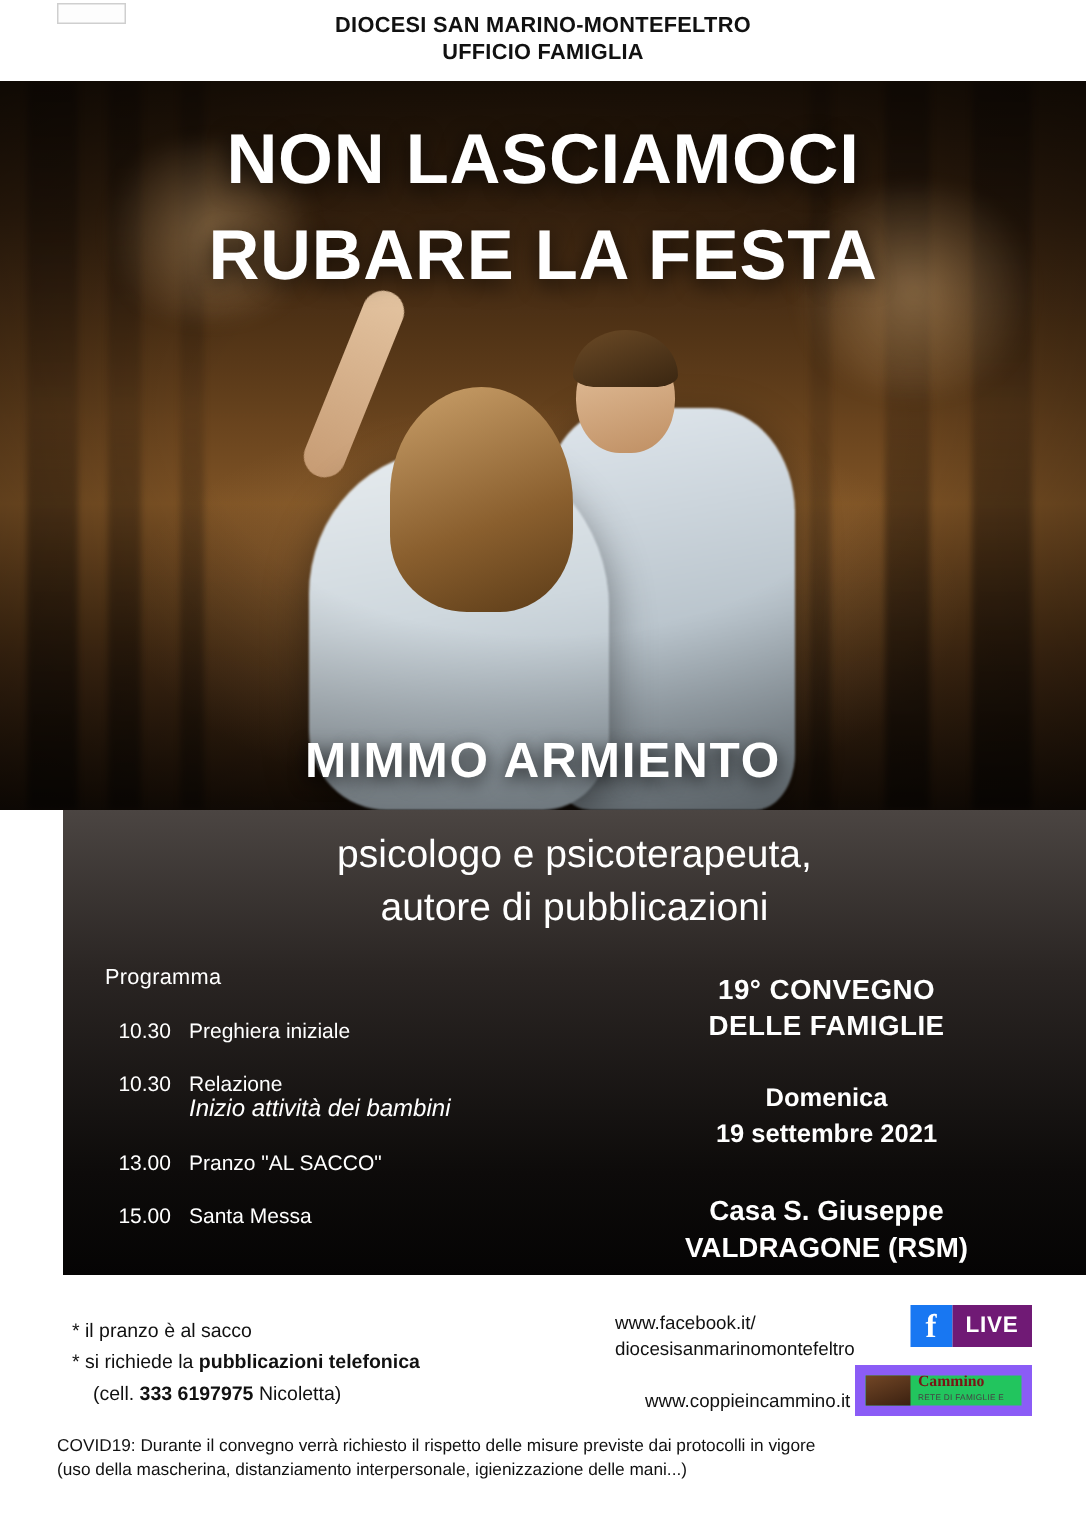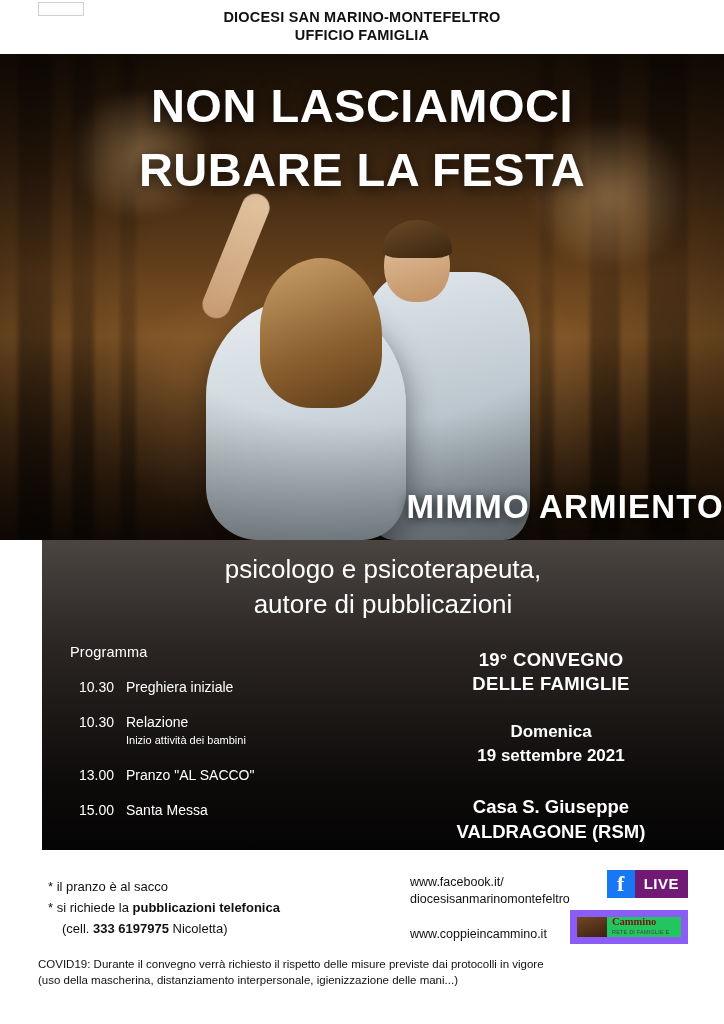--- a/index.html
+++ b/index.html
@@ -143,21 +143,21 @@
     font-weight: bold;
     font-size: 47px;
     line-height: 64px;
     letter-spacing: 0.5px;
     text-shadow: 0 3px 14px rgba(0,0,0,0.75);
   }
 
   .speaker-name {
     position: absolute;
     left: 0; right: 0; bottom: 14px;
-    text-align: right;
+    text-align: center;
     color: #ffffff;
     font-weight: bold;
     font-size: 33px;
     letter-spacing: 1.2px;
     text-shadow: 0 3px 12px rgba(0,0,0,0.8);
   }
 
   
   .body-dark {
     position: absolute;
@@ -193,21 +193,22 @@
     line-height: 18px;
   }
   .program-time {
     width: 56px;
     text-align: right;
     padding-right: 12px;
     flex: none;
   }
   .program-sub {
     display: block;
-    font-size: 11px;
+    font-size: 16px;
+    font-style: italic;
   }
 
   .event-info {
     position: absolute;
     right: 28px; top: 108px;
     width: 290px;
     text-align: center;
     color: #ffffff;
   }
   .event-convegno {
@@ -245,21 +246,21 @@
   .notes .b { font-weight: bold; }
   .notes .indent { padding-left: 14px; }
 
   .web {
     position: absolute;
     left: 410px; top: 22px;
     font-size: 12.5px;
     color: #111111;
     line-height: 17px;
   }
-  .web .second { margin-top: 18px; }
+  .web .second { margin-top: 18px; margin-left: 20px; }
 
   .fb {
     position: absolute;
     right: 36px; top: 18px;
     display: flex;
     align-items: center;
     height: 28px;
   }
   .fb-icon {
     width: 28px; height: 28px;

